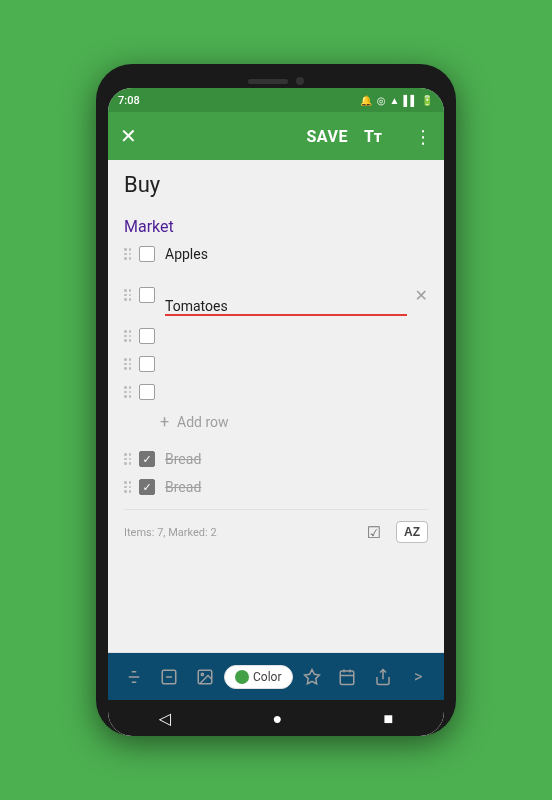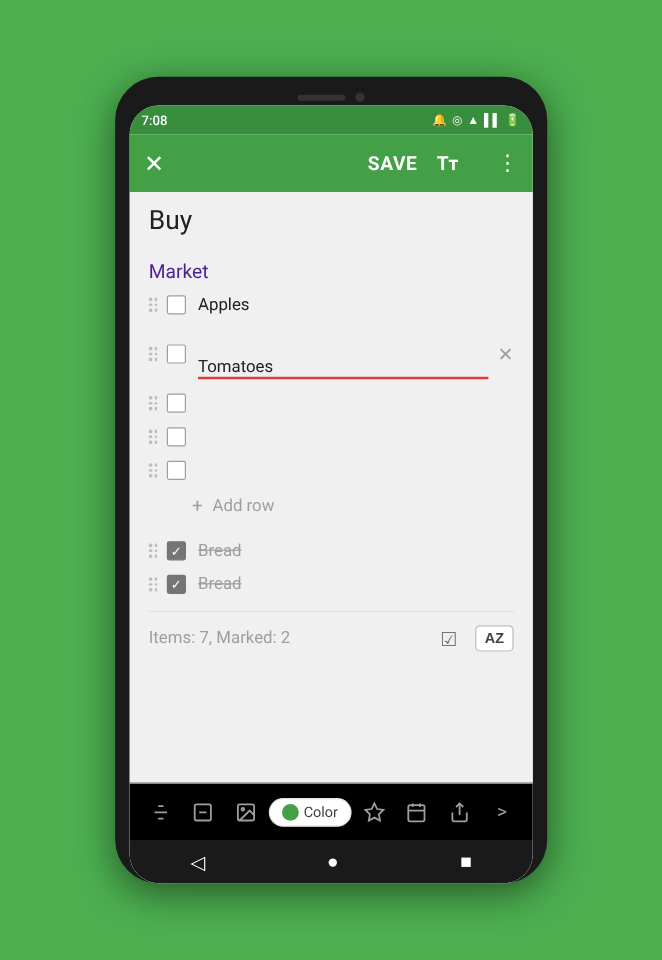--- a/index.html
+++ b/index.html
@@ -198,21 +198,21 @@
     
     .items-status {
       display: flex;
       justify-content: space-between;
       align-items: center;
       padding: 8px 0;
       border-top: 1px solid #e0e0e0;
       margin-top: 8px;
     }
     .items-count {
-      font-size: 14px;
+      font-size: 11px;
       color: #9e9e9e;
     }
     .items-actions {
       display: flex;
       align-items: center;
       gap: 8px;
     }
     .check-icon-btn {
       width: 28px;
       height: 28px;
@@ -228,21 +228,21 @@
       border: 1px solid #bdbdbd;
       border-radius: 4px;
       padding: 3px 7px;
       font-size: 12px;
       font-weight: 600;
       color: #424242;
       cursor: pointer;
     }
     
     .bottom-toolbar {
-      background: #000000;
+      background: #0c4a6e;
       display: flex;
       align-items: center;
       justify-content: space-around;
       height: 48px;
       border-top: 1px solid #e0e0e0;
       padding: 16px 8px;
     }
     .toolbar-btn {
       display: flex;
       align-items: center;

